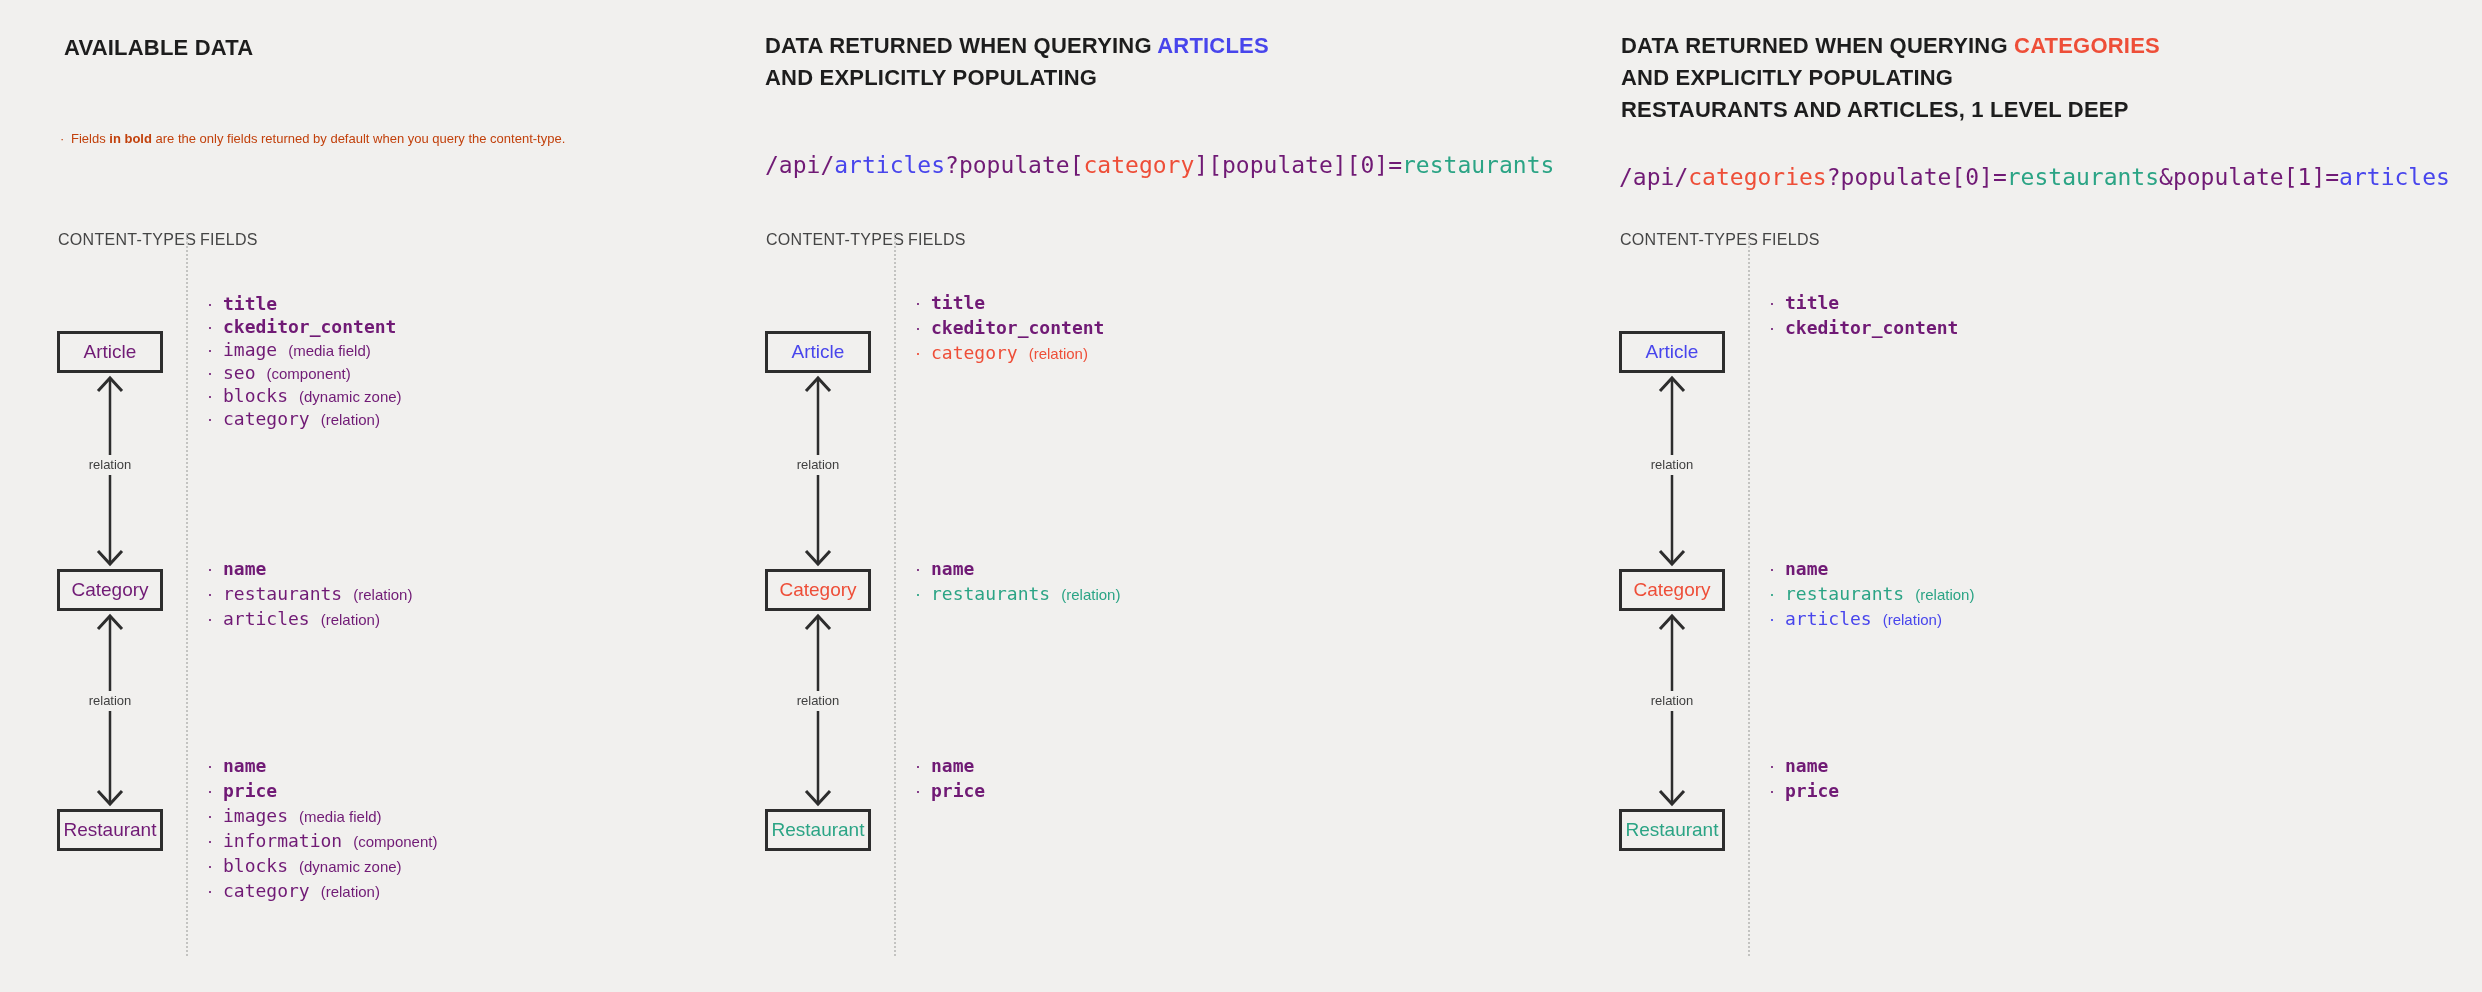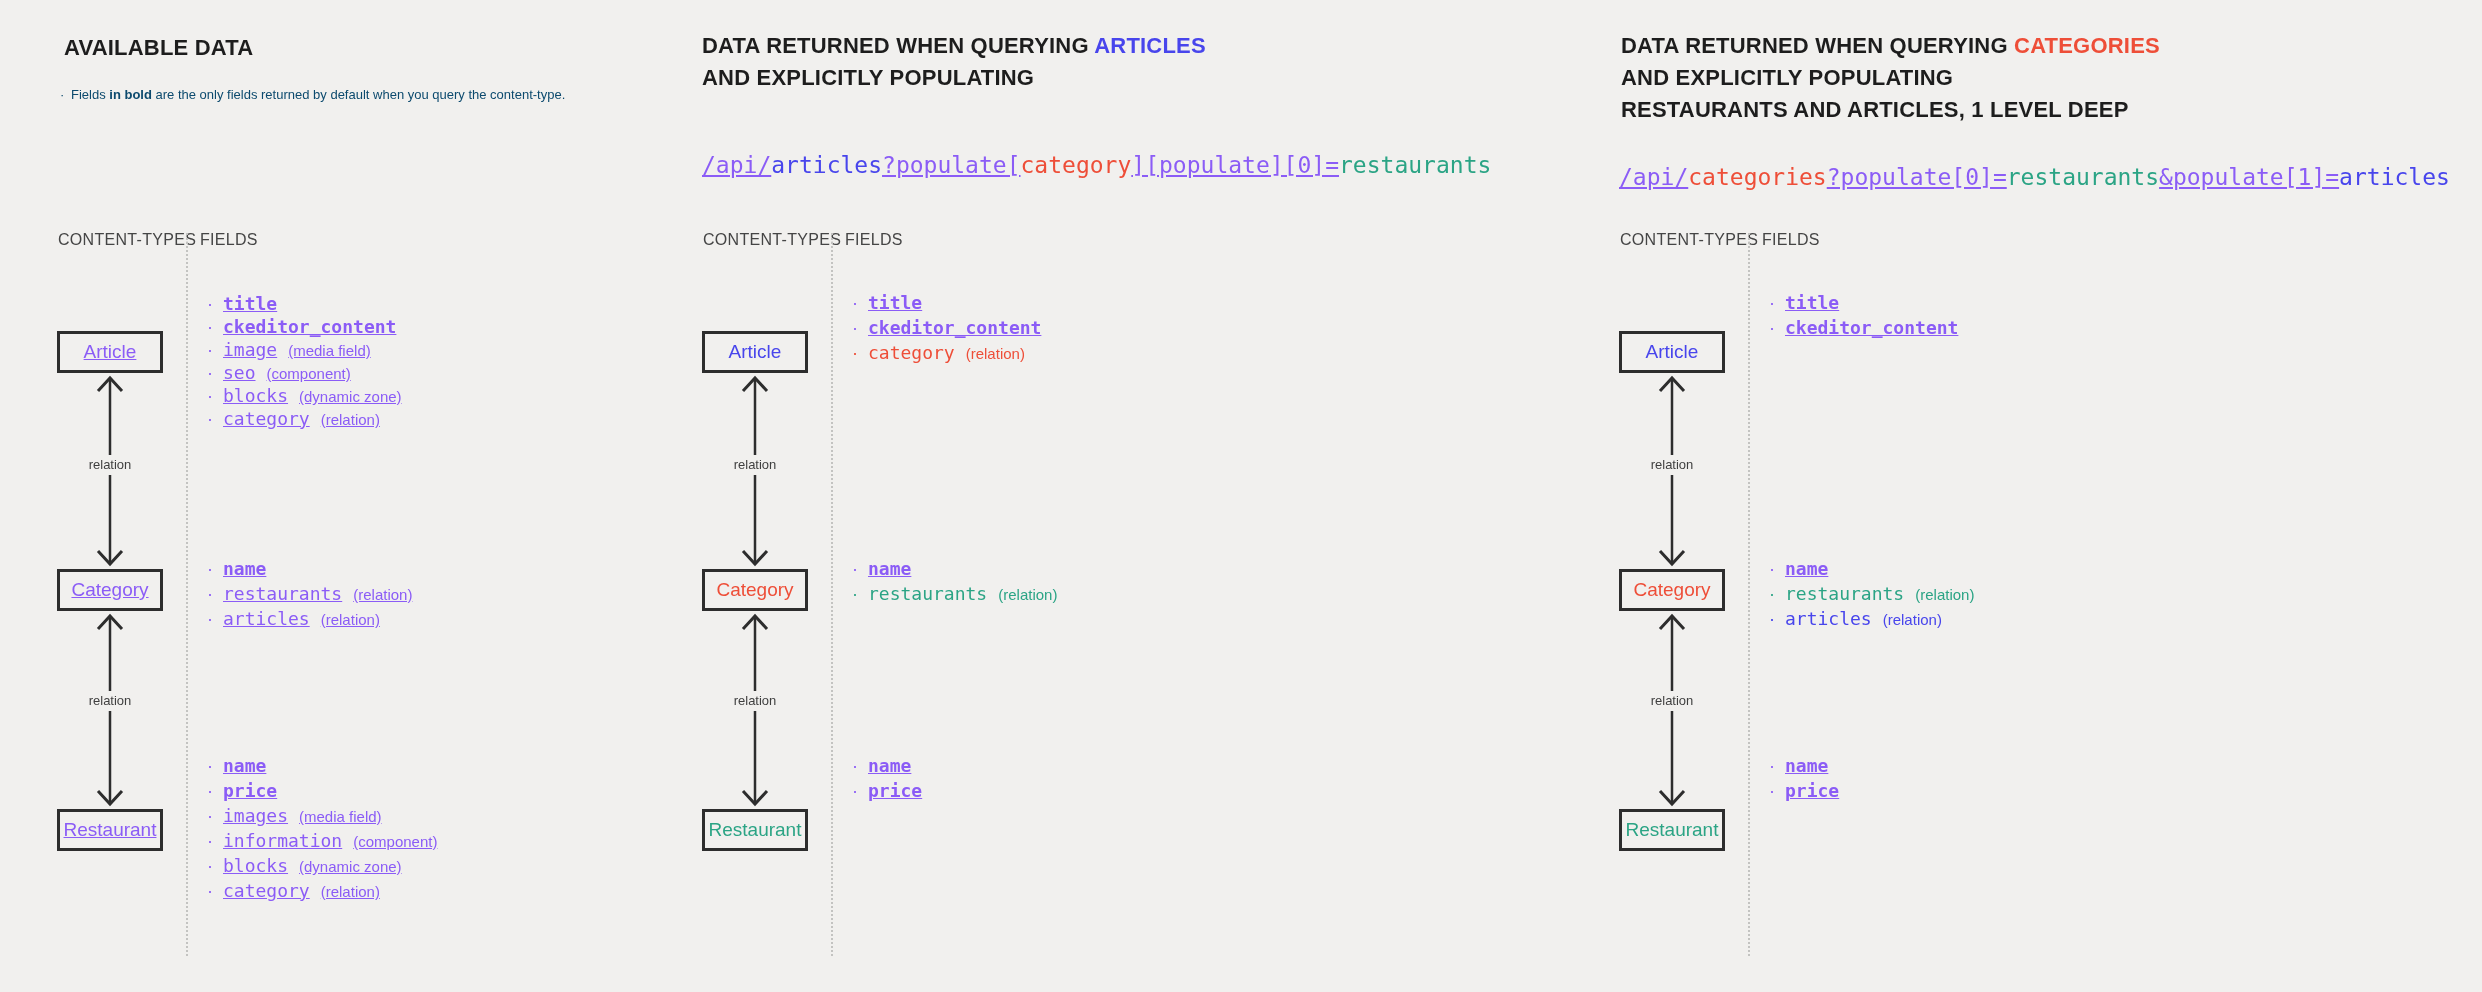--- a/index.html
+++ b/index.html
@@ -5,21 +5,21 @@
   html,body{margin:0;padding:0;}
   body{
     width:2482px;height:992px;position:relative;overflow:hidden;
     background:#f1f0ee;color:#2b2b2b;
     font-family:"Liberation Sans", sans-serif;
   }
   .panel{position:absolute;top:0;height:992px;width:920px;}
 
   
   .ptitle{position:absolute;font-weight:700;font-size:22px;line-height:32px;color:#1d1d1d;letter-spacing:.2px;white-space:nowrap;}
-  .notes{position:absolute;font-size:13px;line-height:15.5px;color:#0c4a6e;white-space:nowrap;}
+  .notes{position:absolute;font-size:13px;line-height:15.5px;color:#c2410c;white-space:nowrap;margin-top:44px;}
   .note{display:flex;}
   .ndot{width:11px;flex:none;}
   .ndot::before{content:"\00b7";}
   .code{position:absolute;font-family:"DejaVu Sans Mono", monospace;font-size:23px;line-height:26px;white-space:pre;color:#2e2e2e;}
 
   
   .colhead{position:absolute;top:232px;font-size:16px;line-height:16px;color:#454545;letter-spacing:.3px;white-space:nowrap;}
   .dotline{position:absolute;left:186px;top:233px;height:723px;width:0;border-left:2px dotted #c3c3c1;}
 
   
@@ -37,21 +37,21 @@
   .frow{height:25px;line-height:25px;white-space:nowrap;color:#2b2b2b;}
   .lh23 .frow{height:23px;line-height:23px;}
   .dot{display:inline-block;width:16px;font-size:18px;}
   .dot::before{content:"\00b7";}
   .fname{font-family:"DejaVu Sans Mono", monospace;font-size:18px;}
   .fname[data-bold="true"]{font-weight:700;}
   .ftype{font-size:15px;margin-left:11px;}
   .ftype:empty{display:none;}
 
   
-  [data-color="ink"]{color:#8b5cf6;text-decoration:underline;}
+  [data-color="ink"]{color:#701a75;}
   [data-color="blue"]{color:#4845ec;}
   [data-color="red"]{color:#ee4e38;}
   [data-color="teal"]{color:#2ba485;}
 </style>
 </head>
 <body>
 
 <div class="panel" style="left:0px">
 
   <div class="ptitle" style="left:64px;top:32px">
@@ -113,21 +113,21 @@
   <div class="flist" style="top:753px">
     <div class="frow" data-color="ink"><span class="dot"></span><span class="fname" data-bold="true">name</span></div>
     <div class="frow" data-color="ink"><span class="dot"></span><span class="fname" data-bold="true">price</span></div>
     <div class="frow" data-color="ink"><span class="dot"></span><span class="fname">images</span><span class="ftype">(media field)</span></div>
     <div class="frow" data-color="ink"><span class="dot"></span><span class="fname">information</span><span class="ftype">(component)</span></div>
     <div class="frow" data-color="ink"><span class="dot"></span><span class="fname">blocks</span><span class="ftype">(dynamic zone)</span></div>
     <div class="frow" data-color="ink"><span class="dot"></span><span class="fname">category</span><span class="ftype">(relation)</span></div>
   </div>
 </div>
 
-<div class="panel" style="left:645px">
+<div class="panel" style="left:708px">
 
   <div class="ptitle" style="left:57px;top:30px">
     <div class="tline"><span>DATA RETURNED WHEN QUERYING </span><span data-color="blue">ARTICLES</span></div>
     <div class="tline">AND EXPLICITLY POPULATING</div>
   </div>
 
   <div class="code" style="left:57px;top:152px"><span class="cseg" data-color="ink">/api/</span><span class="cseg" data-color="blue">articles</span><span class="cseg" data-color="ink">?populate[</span><span class="cseg" data-color="red">category</span><span class="cseg" data-color="ink">][populate][0]=</span><span class="cseg" data-color="teal">restaurants</span></div>
 
   <div class="colhead" style="left:58px">CONTENT-TYPES</div>
   <div class="colhead" style="left:200px">FIELDS</div>

